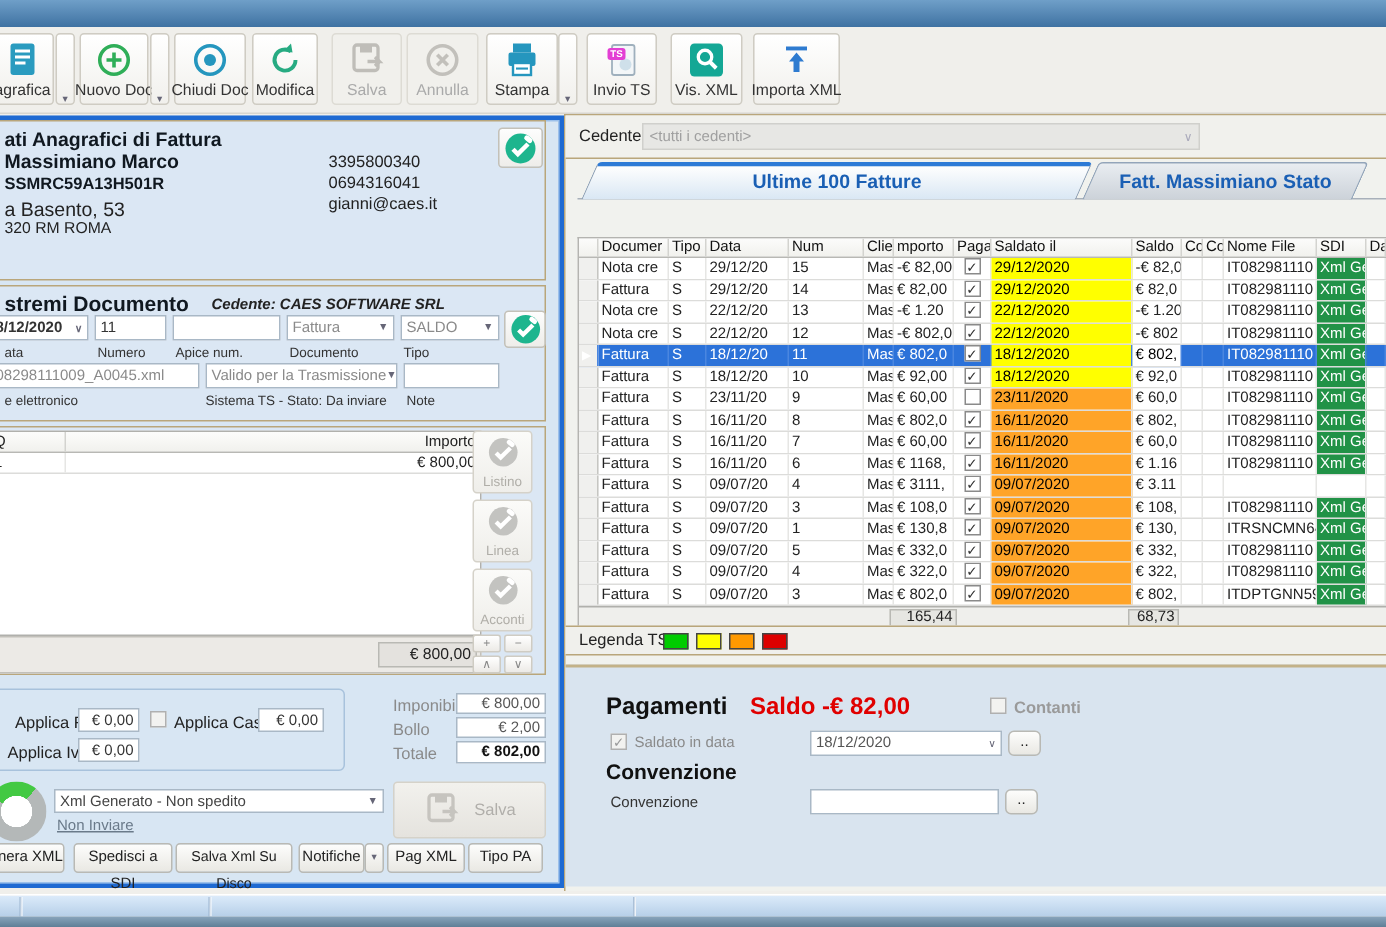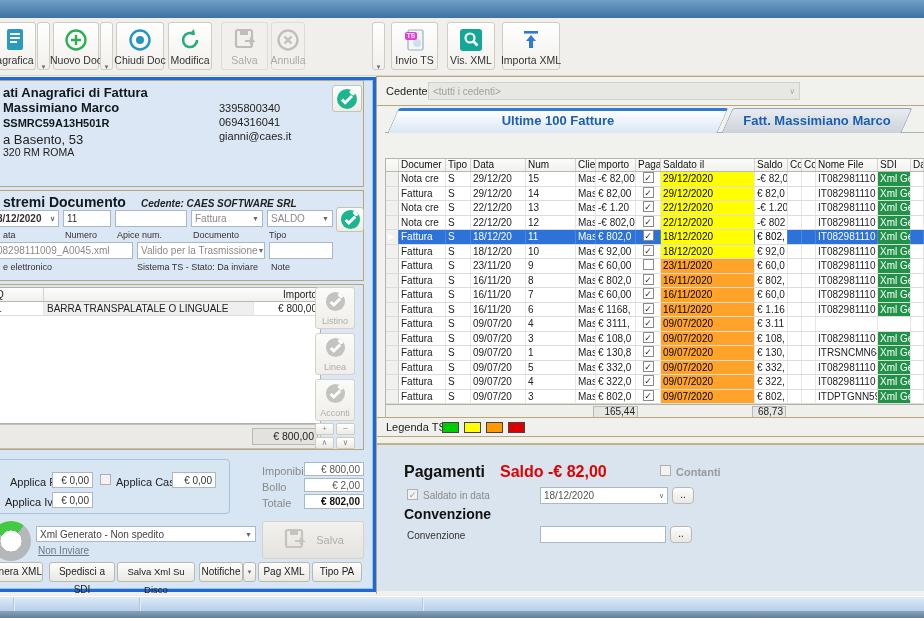--- a/index.html
+++ b/index.html
@@ -146,30 +146,41 @@
     <span>
       <svg width="26" height="26" viewBox="0 0 26 26">
           <rect x="4" y="3" width="16" height="17" rx="2" fill="none" stroke="#bfbdb8" stroke-width="2.2"></rect>
           <rect x="8" y="3" width="8" height="5" fill="#bfbdb8"></rect>
           <path d="M13 14h8l-3-3m3 3l-3 3" stroke="#bfbdb8" stroke-width="2.2" fill="none"></path>
         </svg>
     </span>
     <span>Salva</span>
   </div>
 
-  <div class="tbtn dis" style="left:271px;width:34px;">
+  <div class="tbtn dis" style="left:271px;width:48px;">
     <span>
       <svg width="26" height="26" viewBox="0 0 26 26">
           <circle cx="13" cy="13" r="9.5" fill="none" stroke="#c2c0bb" stroke-width="2.4"></circle>
           <path d="M9.5 9.5l7 7M16.5 9.5l-7 7" stroke="#c2c0bb" stroke-width="2.4"></path>
         </svg>
     </span>
     <span>Annulla</span>
   </div>
 
+  <div class="tbtn" style="left:324px;width:48px;">
+    <span>
+      <svg width="26" height="26" viewBox="0 0 26 26">
+          <rect x="7" y="2" width="12" height="6" fill="#2596be"></rect>
+          <rect x="4" y="8" width="18" height="9" rx="1.5" fill="#2596be"></rect>
+          <rect x="7" y="15" width="12" height="8" fill="#fff" stroke="#2596be" stroke-width="1.6"></rect>
+          <rect x="9" y="18" width="8" height="1.4" fill="#2596be"></rect>
+        </svg>
+    </span>
+    <span>Stampa</span>
+  </div>
   <div class="tdrop" style="left:372px;">▾</div>
 
   <div class="tbtn" style="left:391px;width:47px;">
     <span>
       <svg width="26" height="26" viewBox="0 0 26 26">
           <rect x="6" y="3" width="15" height="20" rx="1.5" fill="#f3f6f8" stroke="#9fb0bd" stroke-width="1.2"></rect>
           <circle cx="15" cy="16" r="4" fill="#cfe0ea"></circle>
           <rect x="3" y="5" width="12" height="8" rx="2" fill="#e33fd4"></rect>
           <text x="9" y="11.3" font-size="6.5" font-weight="bold" fill="#fff" text-anchor="middle" font-family="Liberation Sans, sans-serif">TS</text>
         </svg>
@@ -276,21 +287,20 @@
 </div>
 
 <div class="sect" style="left:-8px;top:284px;width:372px;height:166px;">
   <div class="abs" style="left:0;top:2px;width:328px;height:137px;background:#fff;border:1px solid #b0b0ac;">
     <div style="display:flex;height:14px;background:linear-gradient(#fcfcfb,#f1f1ed);border-bottom:1px solid #b8b8b4;font-size:10px;line-height:13px;">
       <span style="width:50px;padding-left:2px;border-right:1px solid #d3d3cf;">Q</span>
       <span style="flex:1;text-align:right;padding-right:3px;">Importo</span>
     </div>
     <div style="display:flex;height:14px;border-bottom:1px solid #dcdcda;font-size:10px;line-height:13px;">
       <span style="width:50px;padding-left:2px;border-right:1px solid #e6e6e4;">1</span>
-      <span style="width:210px;padding-left:3px;border-right:1px solid #e6e6e4;background:#efefef;white-space:nowrap;overflow:hidden;">BARRA TRANSPALATALE O LINGUALE</span>
       <span style="flex:1;text-align:right;padding-right:3px;">€ 800,00</span>
     </div>
   </div>
   <div class="abs" style="left:0;top:139px;width:328px;height:25px;background:#eceae6;border:1px solid #c2c0ba;">
     <span class="abs" style="left:258px;top:3px;width:66px;height:17px;background:#e4e2de;border:1px solid #b9b9b4;font-size:10.5px;line-height:15px;text-align:right;padding-right:3px;">€ 800,00</span>
   </div>
 
   <div class="sidebtn" style="top:2px;">
     <span>
         <svg width="21" height="21" viewBox="0 0 22 22">
@@ -391,21 +401,21 @@
   </div>
 </div>
 
 <div class="abs" style="left:385px;top:132px;width:539px;height:1px;background:#a8b0ba;"></div>
 <div class="tab" style="left:393px;top:108px;width:330px;z-index:2;">
   <div class="tab-bg on"></div>
   <span class="tab-label">Ultime 100 Fatture</span>
 </div>
 <div class="tab" style="left:727px;top:108px;width:180px;z-index:1;">
   <div class="tab-bg off"></div>
-  <span class="tab-label">Fatt.  Massimiano Marco</span>
+  <span class="tab-label">Fatt.  Massimiano Stato</span>
 </div>
 
 <div class="grid">
   <div class="ghead">
       <span class="c" style="width: 13px;"></span>
       <span class="c" style="width: 47px;">Documer</span>
       <span class="c" style="width: 25px;">Tipo</span>
       <span class="c" style="width: 55px;">Data</span>
       <span class="c" style="width: 50px;">Num</span>
       <span class="c" style="width: 20px;">Client</span>

